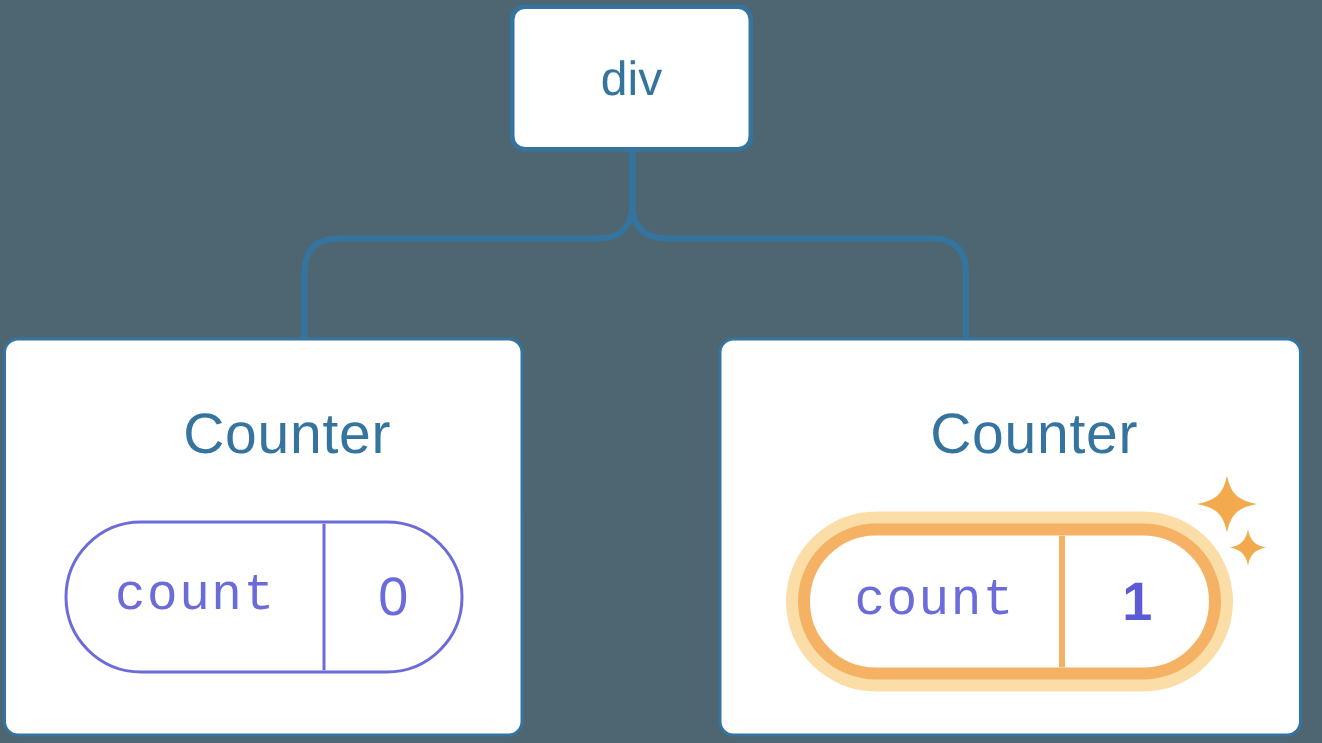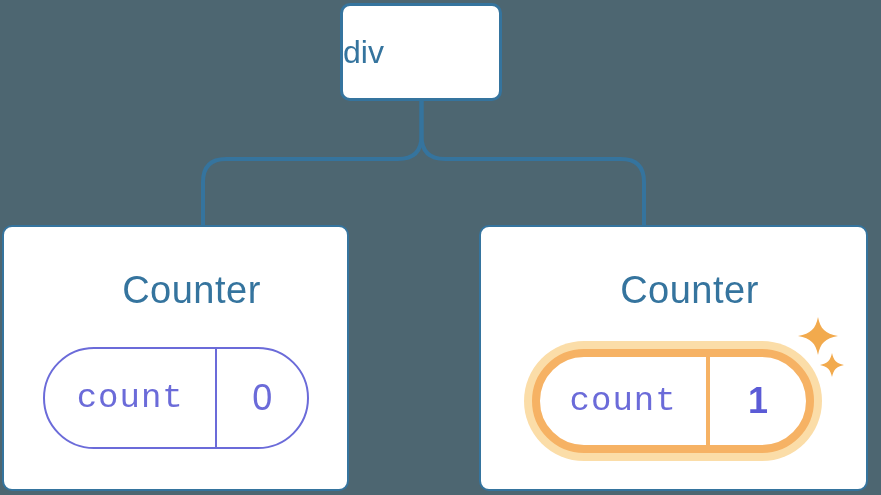--- a/index.html
+++ b/index.html
@@ -10,21 +10,21 @@
   }
   #connector { position:absolute; left:0; top:0; }
 
   .node {
     position:absolute; background:#ffffff;
     border:3px solid #35749E; border-radius:10px;
     box-sizing:border-box;
   }
   .root-node {
     left:340px; top:3px; width:162px; height:98px;
-    display:flex; align-items:center; 
+    display:flex; align-items:center; justify-content:center;
     color:#35749E; font-size:32px; font-weight:500;
   }
   .counter-node-left  { left:2px;   top:225px; width:347px; height:266px; border-width:2.5px; }
   .counter-node-right { left:479px; top:225px; width:389px; height:266px; border-width:2.5px; }
 
   .counter-title {
     margin-top:42px; text-align:center;
     color:#35749E; font-size:38px; font-weight:500; letter-spacing:.5px;margin-left:32px;
   }
 

